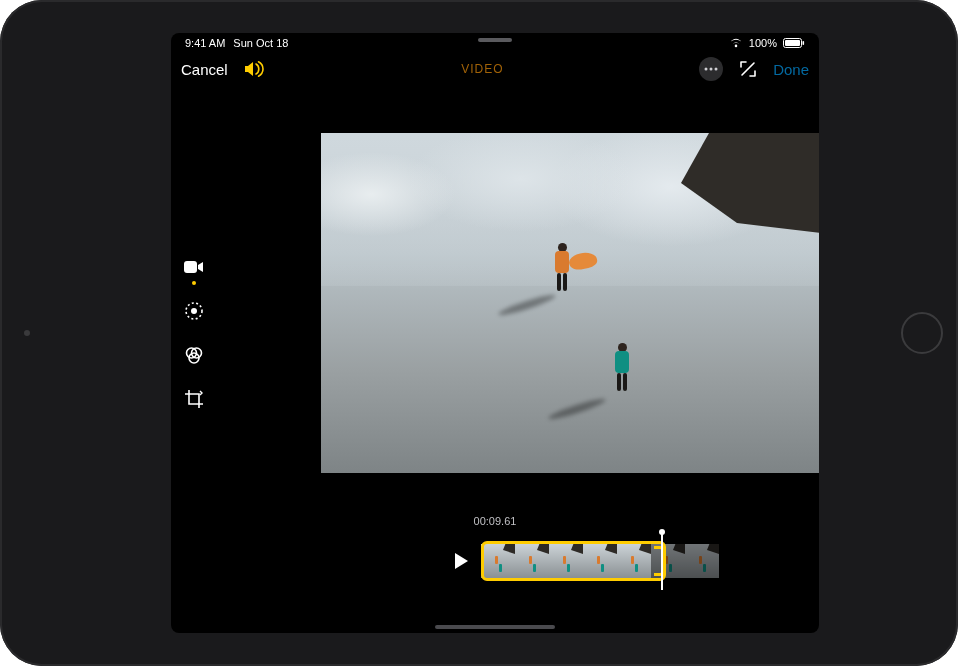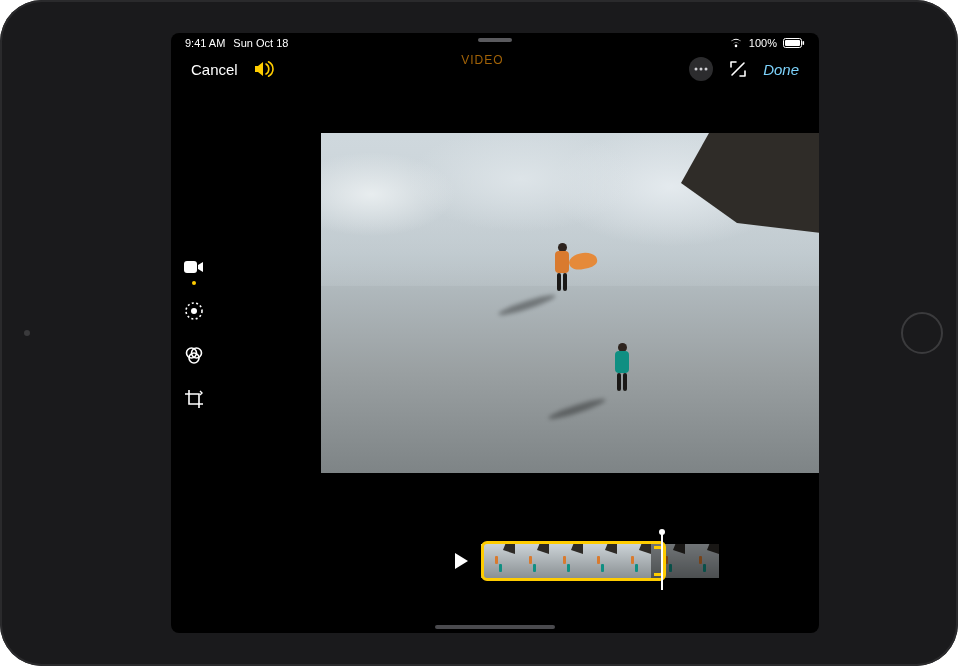--- a/index.html
+++ b/index.html
@@ -69,27 +69,28 @@
   .grabber{
     position:absolute; top:5px; left:50%; transform:translateX(-50%);
     width:34px; height:4px; border-radius:2px; background:#5a5a5e;
   }
 
   
   .top-bar {
     position:absolute; top:20px; left:0; right:0;
     height:32px;
     display:flex;
+    align-items:center;
     justify-content:space-between;
-    padding:0 20px;
+    padding:0 10px;
     font-size:15px;
   }
   .tb-left, .tb-right { display:flex; align-items:center; gap:16px; }
   .tb-cancel { color:#fff; }
-  .tb-done { color:#7dd3fc; font-weight:500;font-style:italic; }
+  .tb-done { color:#0369a1; font-weight:500; }
   .tb-title { color:#a16207; font-size:12px; letter-spacing:1px; }
   .speaker { color:#ffcc00; }
   .more-btn {
     width:24px;height:24px;border-radius:50%;background:#2c2c2e;
     display:flex;align-items:center;justify-content:center;
   }
   .enter-full{color:#fff;}
 
   
   .tool-strip {
@@ -319,20 +320,21 @@
       <div class="person p-teal">
         <div class="head"></div>
           <div class="body"></div>
         <div class="legs">
             <div class="leg"></div>
             <div class="leg"></div>
           </div>
       </div>
     </div>
 
+    <div class="timecode">00:09.61</div>
 
     <span class="play-btn">
       <svg width="16" height="18" viewBox="0 0 16 18">
           <path d="M2 1l13 8-13 8z" fill="#fff"></path>
         </svg>
     </span>
 
     <div class="timeline">
       <div class="tl-strip">
         <div class="thumb">

